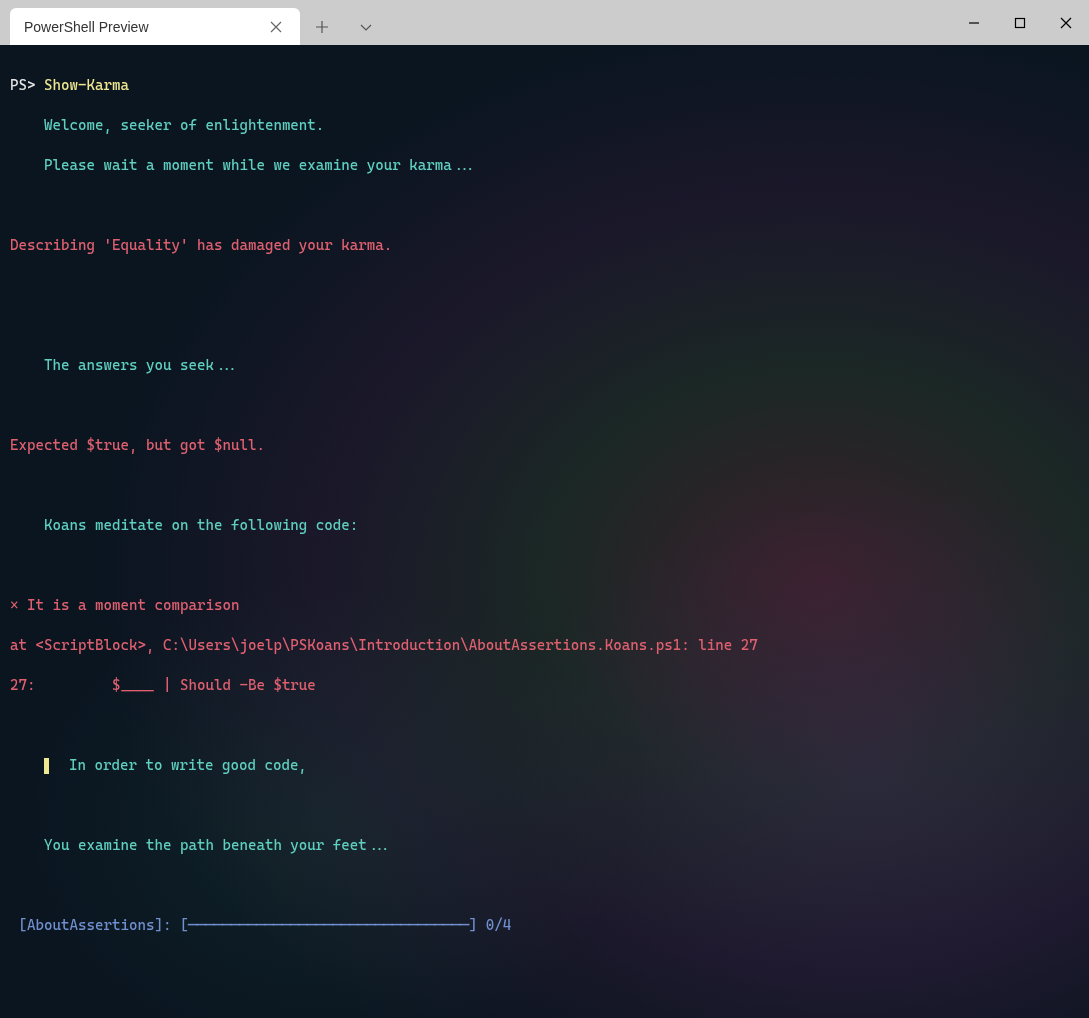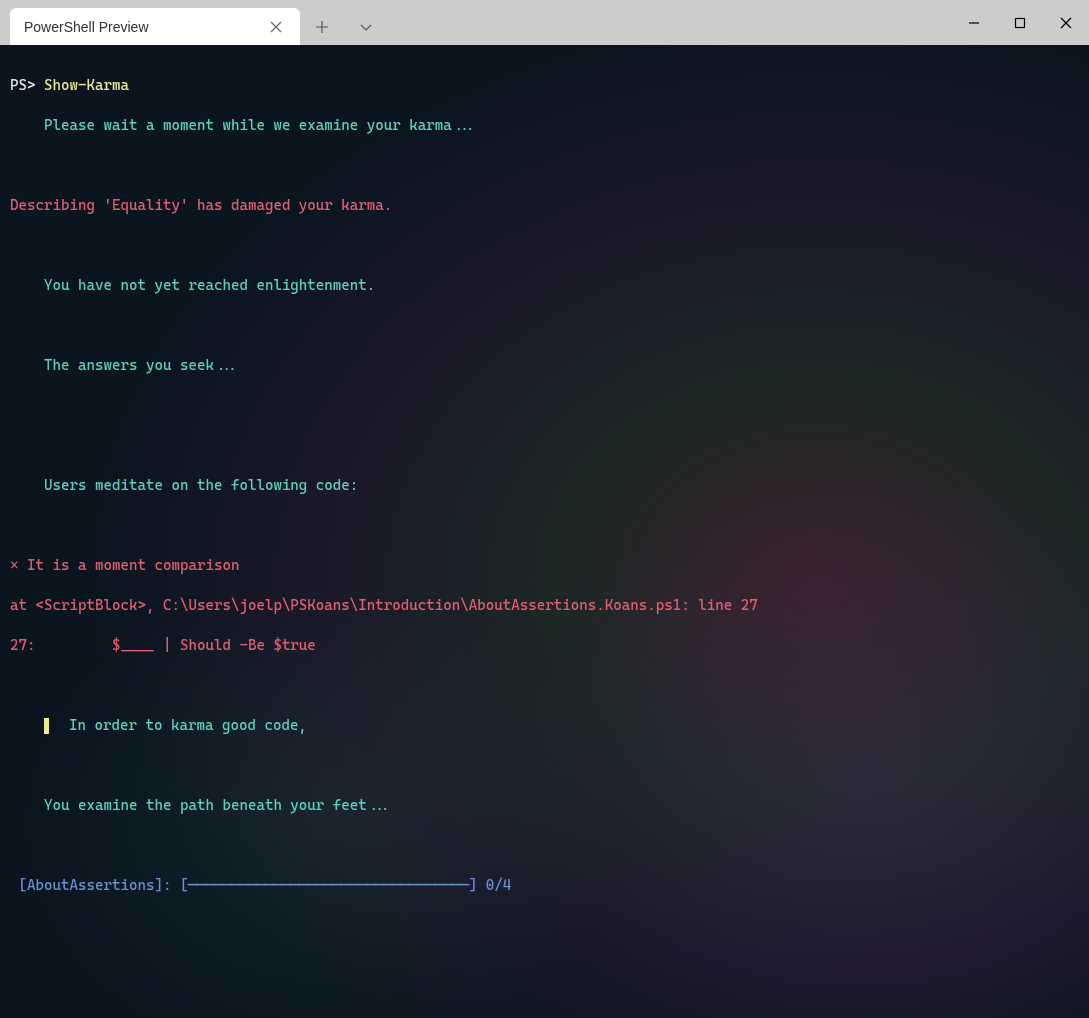--- a/index.html
+++ b/index.html
@@ -169,36 +169,37 @@
       <div class="win-btn">
         <svg width="14" height="14" viewBox="0 0 14 14">
             <path d="M2 2 L12 12 M12 2 L2 12" stroke="#000" stroke-width="1.2" fill="none"></path>
           </svg>
       </div>
     </div>
   </div>
 
   <div class="terminal">
 <div class="line"><span class="c-white">PS&gt; </span><span class="c-yellow">Show-Karma</span></div>
+<div class="line c-cyan">    Welcome, seeker of enlightenment.</div>
 <div class="line c-cyan">    Please wait a moment while we examine your karma...</div>
 <div class="line">&nbsp;</div>
 <div class="line c-red">Describing 'Equality' has damaged your karma.</div>
 <div class="line">&nbsp;</div>
-<div class="line c-cyan">    You have not yet reached enlightenment.</div>
 <div class="line">&nbsp;</div>
 <div class="line c-cyan">    The answers you seek...</div>
 <div class="line">&nbsp;</div>
-<div class="line">&nbsp;</div>
-<div class="line c-cyan">    Users meditate on the following code:</div>
+<div class="line c-red">Expected $true, but got $null.</div>
+<div class="line">&nbsp;</div>
+<div class="line c-cyan">    Koans meditate on the following code:</div>
 <div class="line">&nbsp;</div>
 <div class="line c-red">× It is a moment comparison</div>
 <div class="line c-red">at &lt;ScriptBlock&gt;, C:\Users\joelp\PSKoans\Introduction\AboutAssertions.Koans.ps1: line 27</div>
 <div class="line c-red">27:         $____ | Should -Be $true</div>
 <div class="line">&nbsp;</div>
-<div class="line">    <span class="quote-bar"></span><span class="c-cyan">  In order to karma good code,</span></div>
+<div class="line">    <span class="quote-bar"></span><span class="c-cyan">  In order to write good code,</span></div>
 <div class="line">&nbsp;</div>
 <div class="line c-cyan">    You examine the path beneath your feet...</div>
 <div class="line">&nbsp;</div>
 <div class="line c-blue"> [AboutAssertions]: [─────────────────────────────────] 0/4</div>
 
 
 
 
 
 

